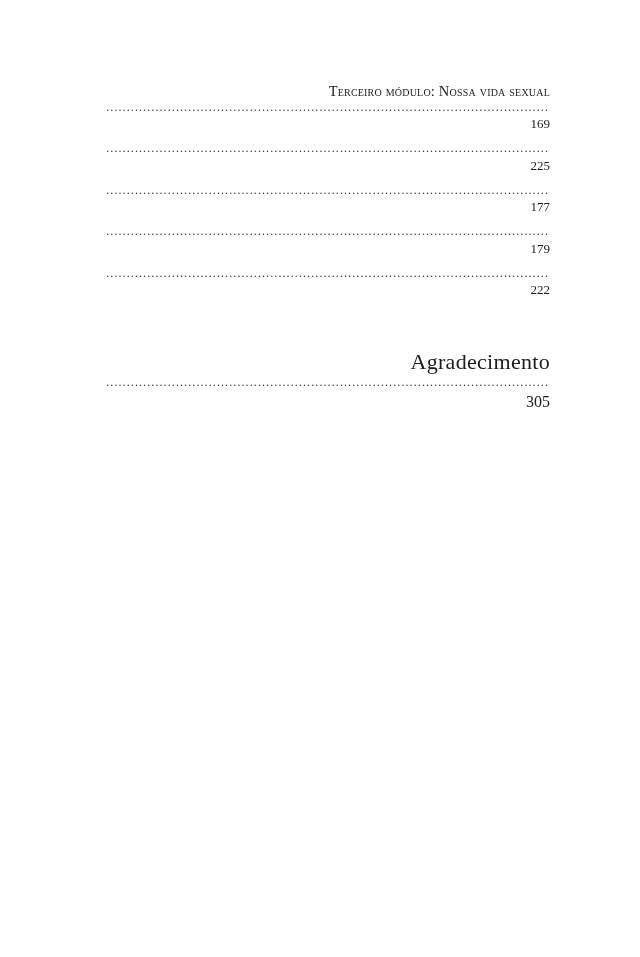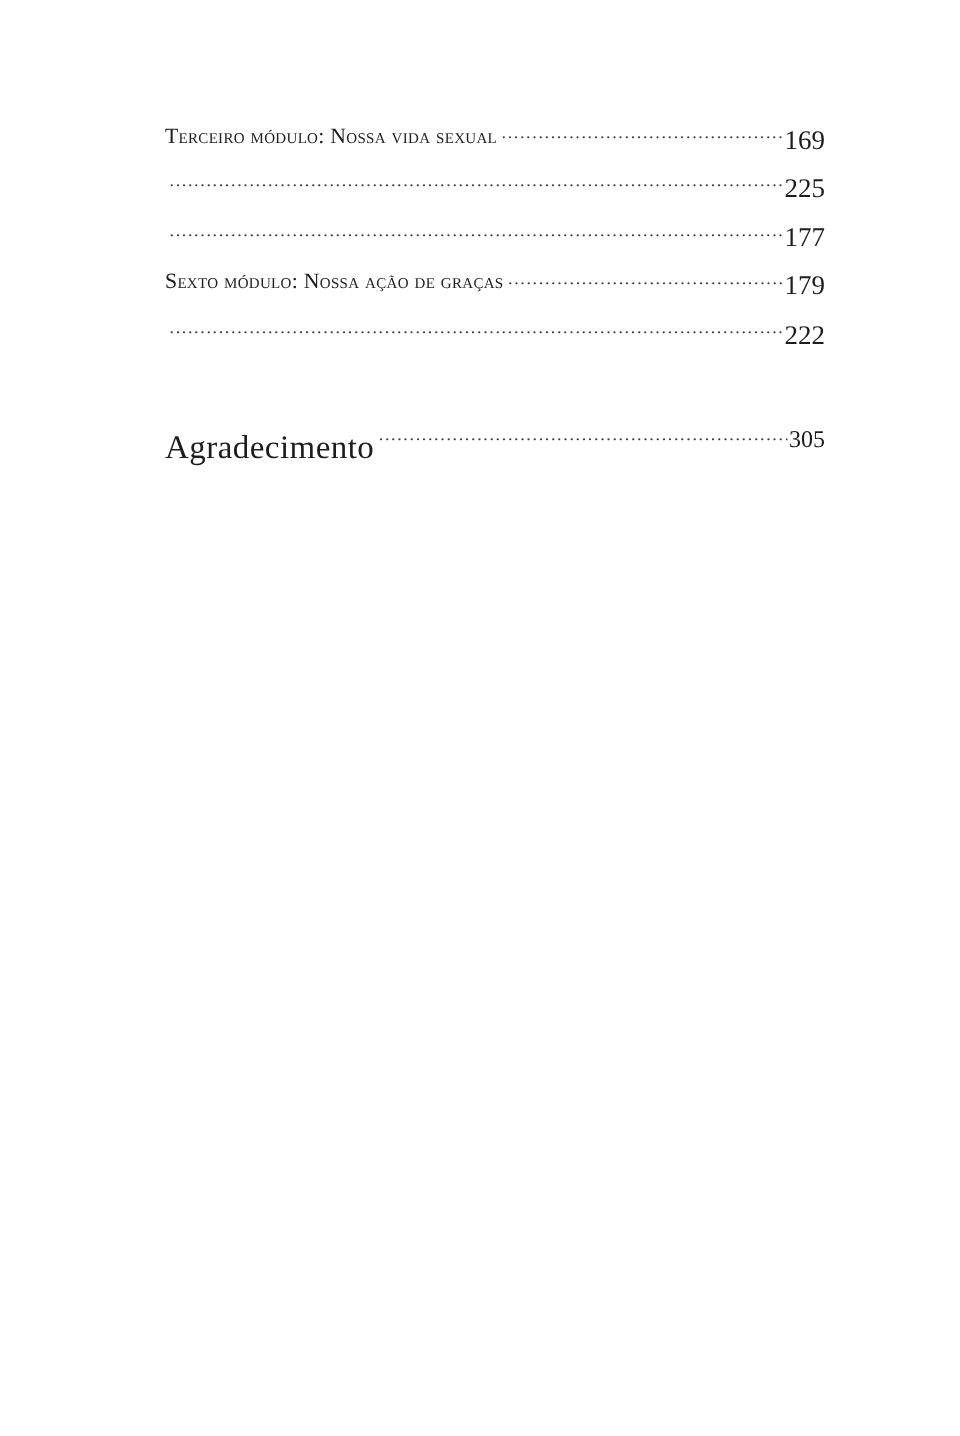--- a/index.html
+++ b/index.html
@@ -24,48 +24,49 @@
     background: #ffffff;
   }
   .toc {
     position: absolute;
     left: 110px;
     top: 82px;
     width: 440px;
   }
   .toc-entry {
     display: flex;
-    align-items: flex-start;
+    align-items: flex-end;
     width: 100%;
     margin-bottom: 9px;
     font-family: "Liberation Serif", serif;
     font-size: 14.5px;
     line-height: 1.3;
     color: #1c1c1c;
+    flex-direction: column;
   }
   .toc-entry .label {
     font-variant: small-caps;
     letter-spacing: 0.2px;
     white-space: nowrap;
     flex: 0 0 auto;
   }
   .toc-entry .leader {
     flex: 1 1 auto;
     overflow: hidden;
     white-space: nowrap;
     margin: 0 1px 0 3px;
     font-size: 12px;
     letter-spacing: 1.1px;
     color: #3a3a3a;
     position: relative;
     top: -1px;
   }
   .toc-entry .page-num {
     flex: 0 0 auto;
-    font-size: 18px;
+    font-size: 13px;
     color: #1c1c1c;
     text-align: right;
     min-width: 24px;
   }
   .toc-group-gap {
     height: 40px;
   }
   .toc-entry.major {
     font-size: 18px;
   }
@@ -98,21 +99,20 @@
       <span class="leader">............................................................................................................</span>
       <span class="page-num">225</span>
     </div>
 
     <div class="toc-entry">
       <span class="leader">............................................................................................................</span>
       <span class="page-num">177</span>
     </div>
 
     <div class="toc-entry">
-      <span class="label">Sexto módulo: Nossa ação de graças</span>
       <span class="leader">............................................................................................................</span>
       <span class="page-num">179</span>
     </div>
 
     <div class="toc-entry">
       <span class="leader">............................................................................................................</span>
       <span class="page-num">222</span>
     </div>
 
     <div class="toc-group-gap"></div>

